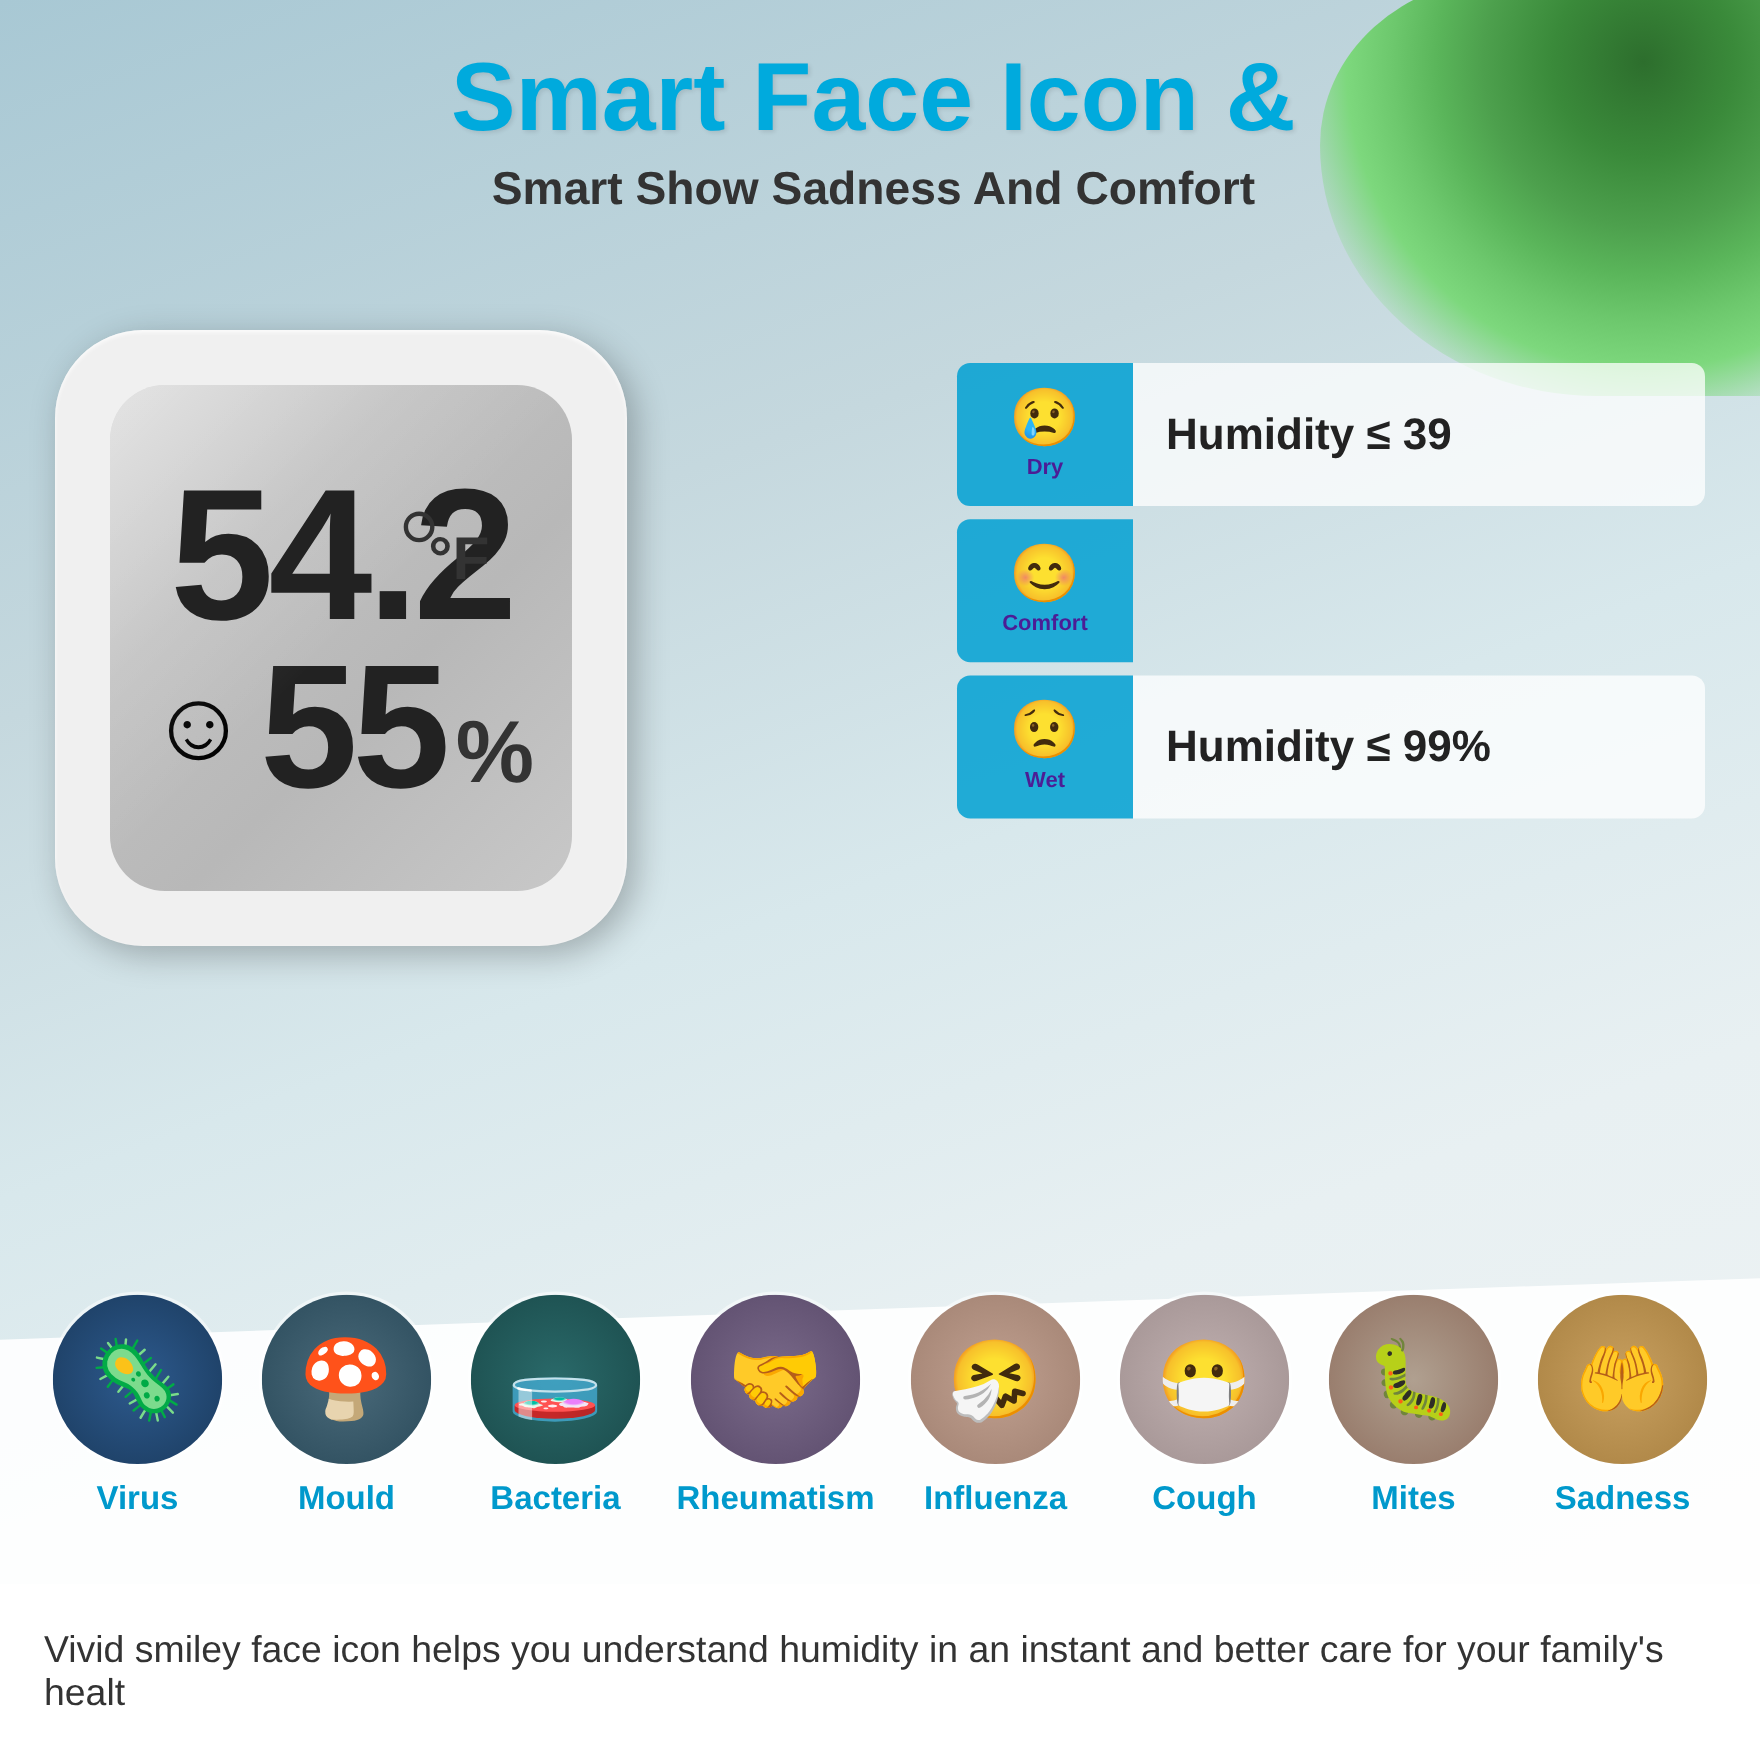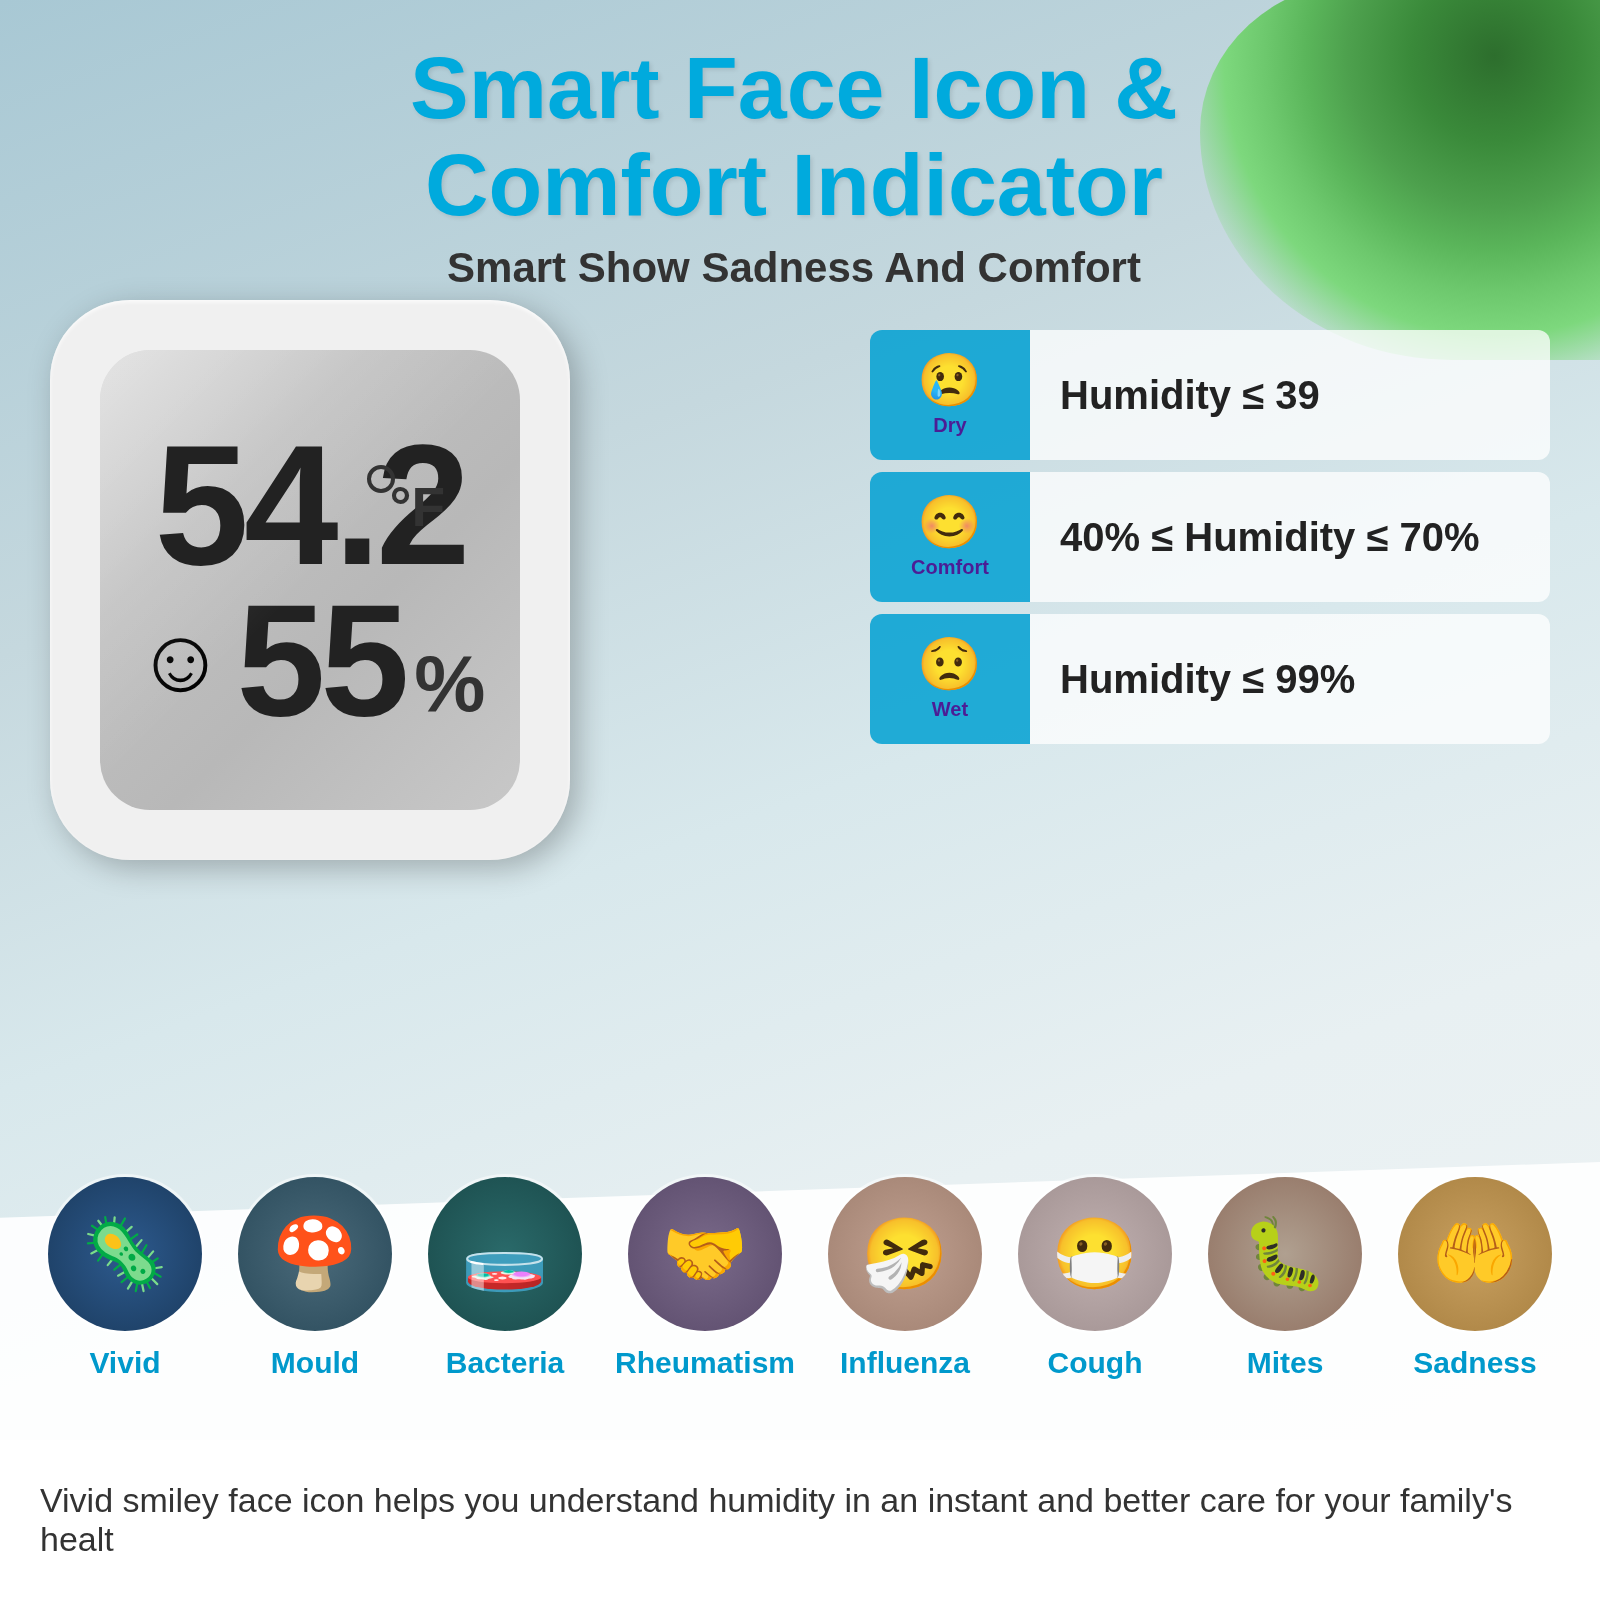--- a/index.html
+++ b/index.html
@@ -287,21 +287,20 @@
 </head>
 <body>
 
 <div class="bg"></div>
 
 <div class="plant-top-right"></div>
 
 <div class="header">
   <div class="main-title">
     <span>Smart Face Icon &amp;</span><br>
-    <span>Comfort Indicator</span>
   </div>
   <div class="subtitle">Smart Show Sadness And Comfort</div>
 </div>
 
 <div class="device-container">
   <div class="device">
     <div class="device-screen">
       <div style="position:relative; display:flex; align-items:flex-start; justify-content:center; width:100%;">
         <div class="temp-display">54.2</div>
         <div class="circle-indicator"></div>
@@ -326,44 +325,41 @@
     <div class="indicator-text-box">
       <span class="indicator-text">Humidity ≤ 39</span>
     </div>
   </div>
 
   <div class="indicator-row">
     <div class="indicator-icon-box">
       <div class="indicator-face">😊</div>
       <div class="indicator-label">Comfort</div>
     </div>
-    <div class="indicator-text-box">
-      <span class="indicator-text">40% ≤ Humidity ≤ 70%</span>
-    </div>
   </div>
 
   <div class="indicator-row">
     <div class="indicator-icon-box">
       <div class="indicator-face">😟</div>
       <div class="indicator-label">Wet</div>
     </div>
     <div class="indicator-text-box">
       <span class="indicator-text">Humidity ≤ 99%</span>
     </div>
   </div>
 </div>
 
 <div class="white-surface"></div>
 
 <div class="bottom-icons">
   <div class="icon-item">
     <div class="icon-circle">
       <div class="icon-bg icon-bg-virus">🦠</div>
     </div>
-    <span class="icon-name">Vivid</span>
+    <span class="icon-name">Virus</span>
   </div>
   <div class="icon-item">
     <div class="icon-circle">
       <div class="icon-bg icon-bg-mould">🍄</div>
     </div>
     <span class="icon-name">Mould</span>
   </div>
   <div class="icon-item">
     <div class="icon-circle">
       <div class="icon-bg icon-bg-bacteria">🧫</div>

